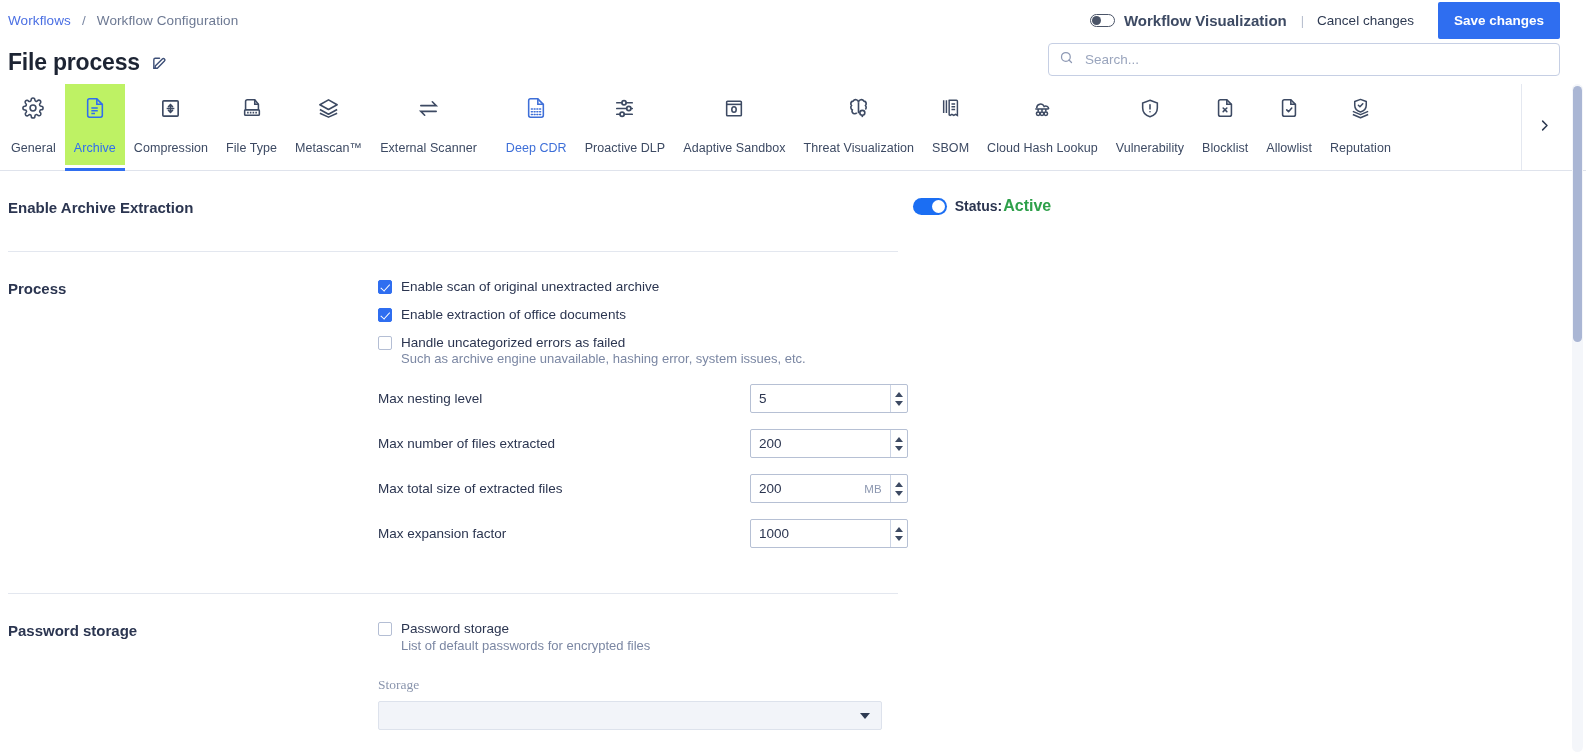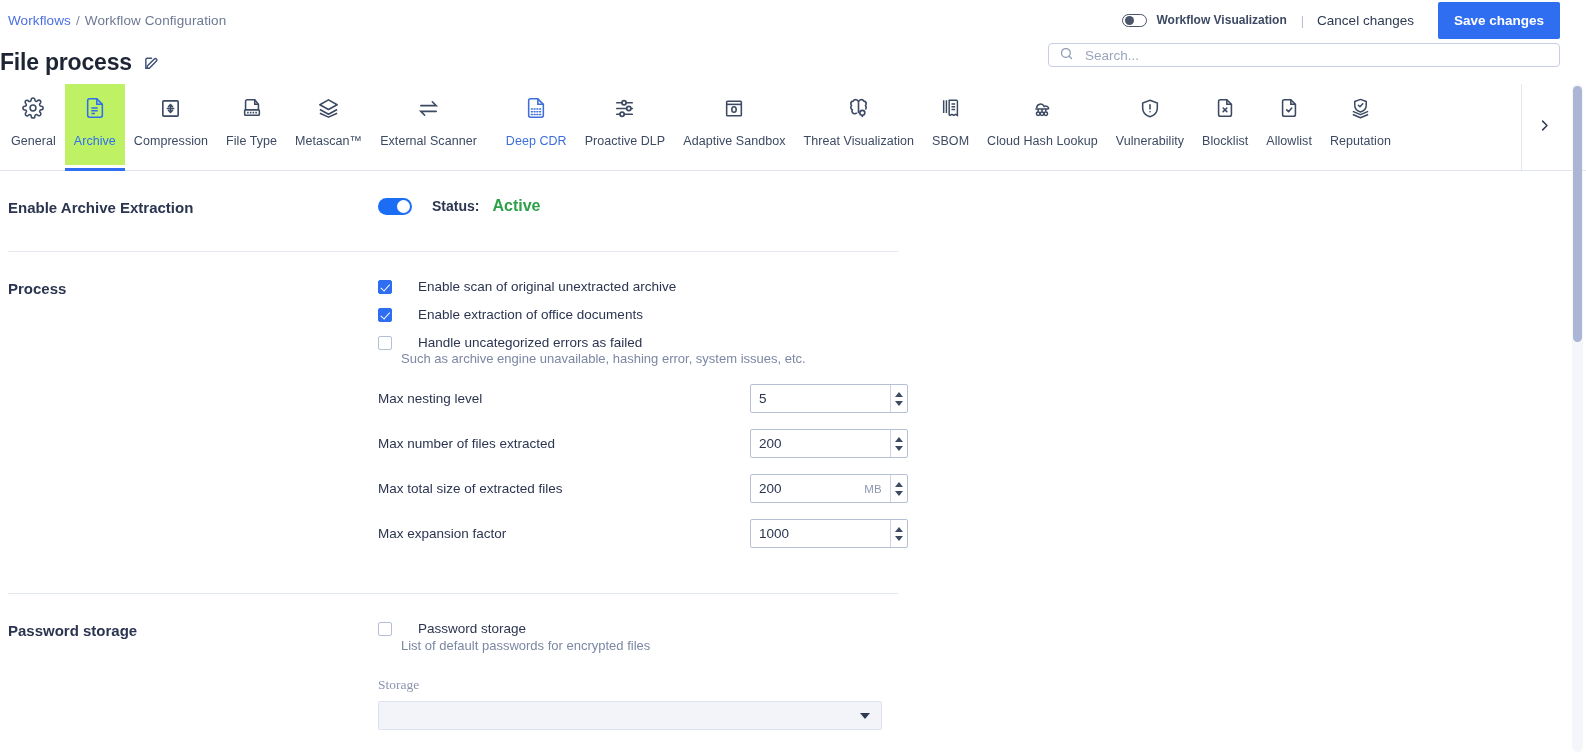--- a/index.html
+++ b/index.html
@@ -17,21 +17,21 @@
     position: relative;
     height: 40px;
     display: flex;
     align-items: center;
     padding: 0 0 0 8px;
   }
   .breadcrumb {
     font-size: 13.5px;
     display: flex;
     align-items: center;
-    gap: 5px;
+    gap: 11px;
     letter-spacing: .1px;
   }
   .breadcrumb .crumb-link {
     color: #4a6fe3;
     cursor: pointer;
   }
   .breadcrumb .crumb-sep { color: #7b88a3; }
   .breadcrumb .crumb-current { color: #6d7993; }
 
   .topbar-right {
@@ -56,21 +56,21 @@
     flex: none;
   }
   .mini-toggle .knob {
     position: absolute;
     width: 9px; height: 9px;
     border-radius: 50%;
     background: #4b5568;
     top: 1px; left: 1.5px;
   }
   .toggle-label {
-    font-size: 12px;
+    font-size: 15px;
     color: #3d4a63;
     font-weight: 600;
     white-space: nowrap;
   }
   .vsep {
     color: #b9c0cf;
     font-size: 13px;
     margin: 0 13px 0 0;
   }
   .cancel-btn {
@@ -92,42 +92,42 @@
     padding: 0 16px;
     cursor: pointer;
     white-space: nowrap;
     font-family: inherit;
   }
 
   
   .titlerow {
     position: relative;
     height: 44px;
-    padding-left: 0;
+    padding-left: 8px;
     display: flex;
     align-items: center;
   }
   .page-title {
     font-size: 23px;
     font-weight: 700;
     color: #1d2433;
     letter-spacing: -.2px;
   }
   .edit-icon {
     margin-left: 11px;
     display: inline-flex;
     cursor: pointer;
     color: #3d4f77;
   }
   .search-box {
     position: absolute;
     right: 26px;
     top: 3px;
     width: 512px;
-    height: 24px;
+    height: 33px;
     border: 1px solid #c6cfe4;
     border-radius: 4px;
     background: #fff;
     display: flex;
     align-items: center;
     padding: 0 10px;
     gap: 9px;
   }
   .search-box svg { flex: none; }
   .search-box input {
@@ -155,21 +155,21 @@
     padding-left: 2px;
   }
   .tab {
     flex: none;
     height: 81px;
     padding: 11px 9px 0 9px;
     display: flex;
     flex-direction: column;
     align-items: center;
     justify-content: flex-start;
-    gap: 13px;
+    gap: 20px;
     cursor: pointer;
     position: relative;
     color: #3d4a63;
   }
   .tab .tab-ico {
     height: 26px;
     display: flex; align-items: center; justify-content: center;
     color: #3d4a63;
   }
   .tab .tab-label {
@@ -228,21 +228,22 @@
   .divider {
     height: 1px;
     background: #e3e7ef;
     width: 890px;
     margin-left: 0;
   }
 
   .status-row {
     display: flex;
     align-items: center;
-    gap: 20px;
+    gap: 8px;
+    justify-content: center;
   }
   .big-toggle {
     width: 34px; height: 17px;
     border-radius: 9px;
     background: #1b6ef3;
     position: relative;
     cursor: pointer;
     flex: none;
   }
   .big-toggle .knob {
@@ -251,21 +252,21 @@
     border-radius: 50%;
     background: #fff;
     top: 2px; right: 2px;
   }
   .status-text { font-size: 14px; font-weight: 600; color: #2b3550; }
   .status-value { color: #2ea04a; font-weight: 600; }
 
   .cbrow {
     display: flex;
     align-items: flex-start;
-    gap: 26px;
+    gap: 9px;
     margin-bottom: 10px;
   }
   .cbox {
     width: 14px; height: 14px;
     border: 1.4px solid #b4bed4;
     border-radius: 2px;
     background: #fff;
     flex: none;
     margin-top: 2px;
     cursor: pointer;

